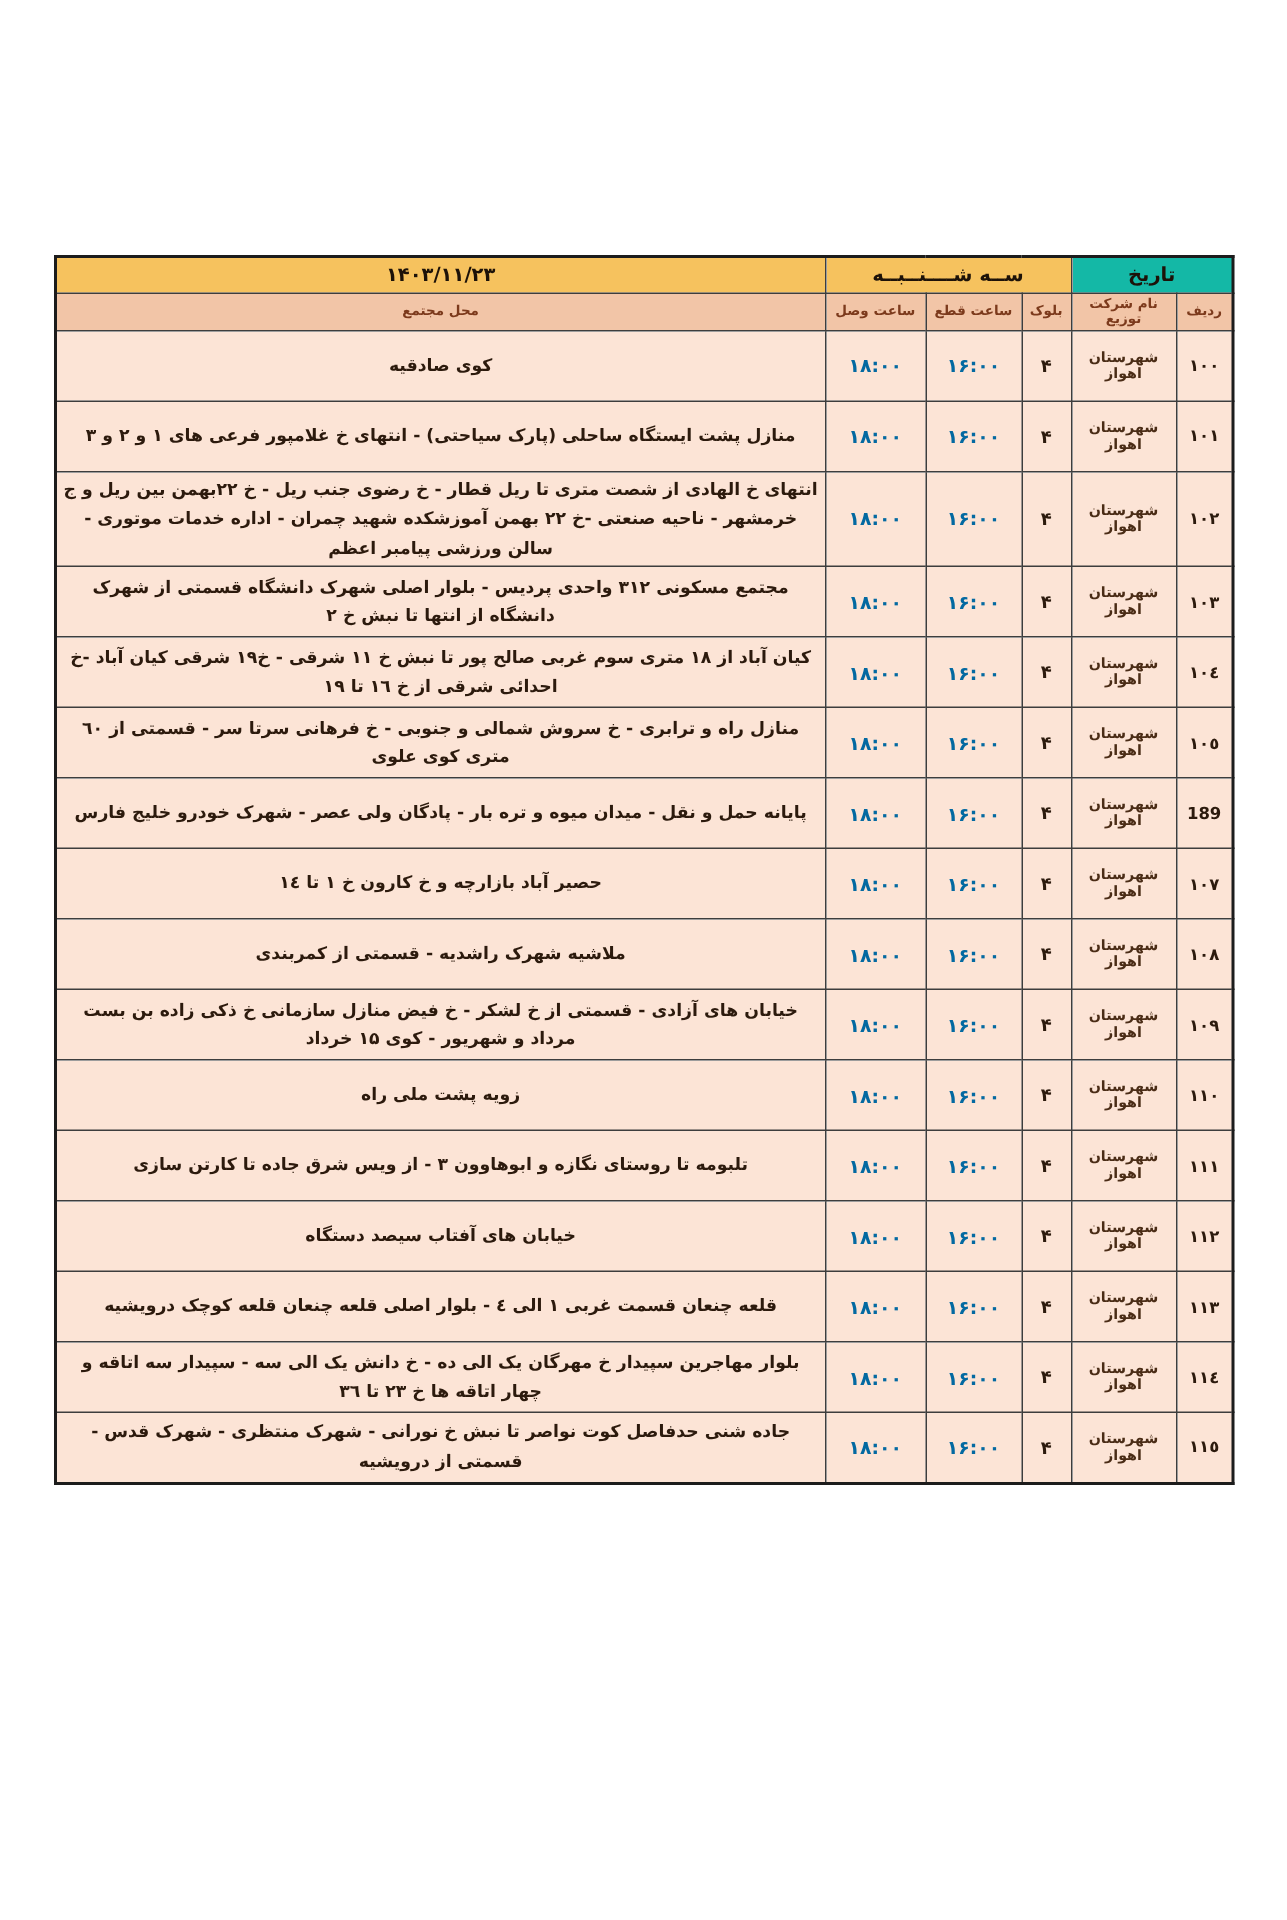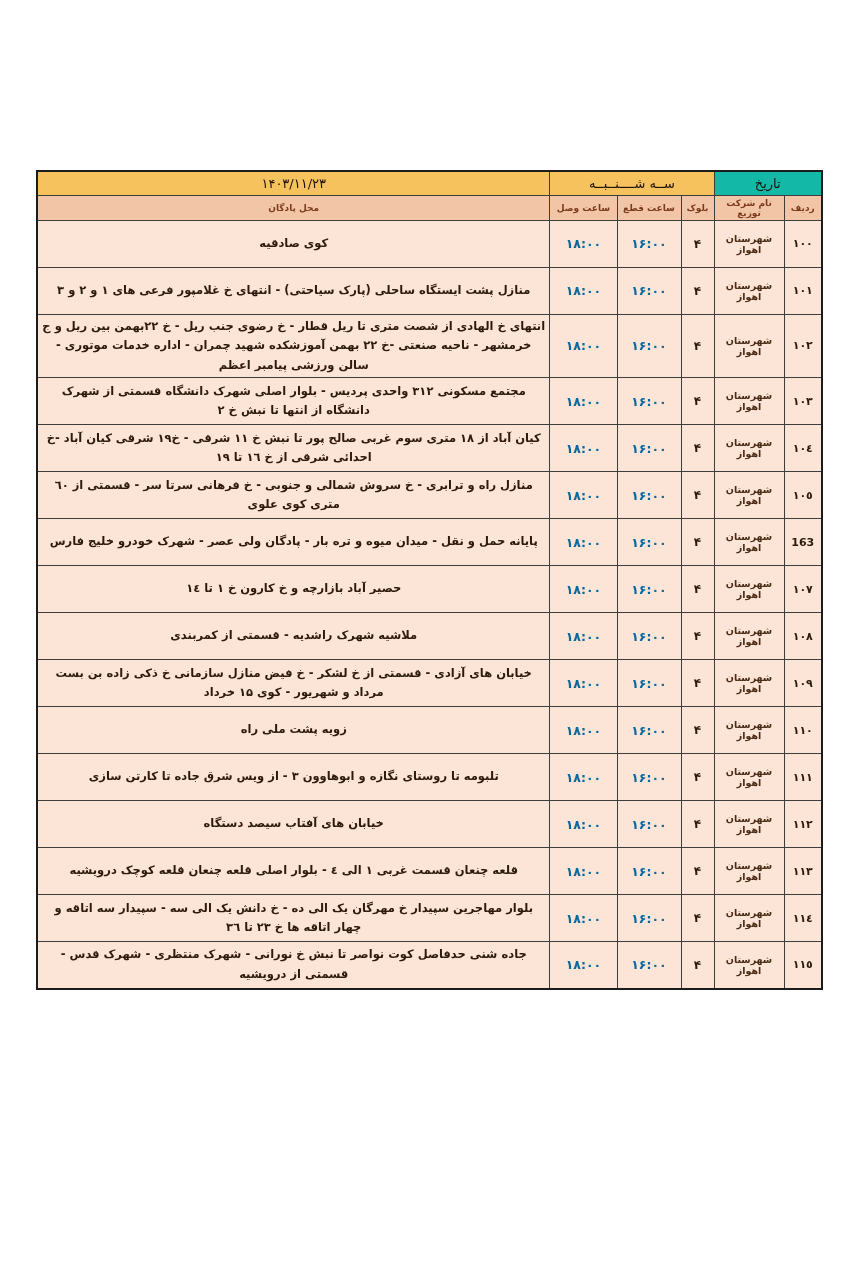--- a/index.html
+++ b/index.html
@@ -41,21 +41,21 @@
     border:1.5px solid #3d3d3d;
     padding:2px 4px;
     box-sizing:border-box;
     vertical-align:middle;
     text-align:center;
     overflow:hidden;
   }
   tr.date-row th{
     height:24px;
     font-size:13px;
-    font-weight:normal;
+    font-weight:bold;
     color:#1d1208;
   }
   .c-orange{background:#f6c25e;}
   .c-green{background:#14b8a6;}
   tr.head-row th{
     height:21px;
     background:#f2c5a7;
     color:#7c3a1c;
     font-size:9px;
     font-weight:bold;
@@ -98,21 +98,21 @@
           <th class="c-green" colspan="2">تاریخ</th>
           <th class="c-orange" colspan="3">ســه شــــنــبــه</th>
           <th class="c-orange">۱۴۰۳/۱۱/۲۳</th>
         </tr>
         <tr class="head-row">
           <th>ردیف</th>
           <th>نام شرکت توزیع</th>
           <th>بلوک</th>
           <th>ساعت قطع</th>
           <th>ساعت وصل</th>
-          <th>محل پادگان</th>
+          <th>محل مجتمع</th>
         </tr>
       </thead>
       <tbody id="rows-body">
           <tr>
             <td class="cell-no">۱۰۰</td>
             <td class="cell-company">شهرستان اهواز</td>
             <td class="cell-block">۴</td>
             <td class="cell-time">۱۶:۰۰</td>
             <td class="cell-time">۱۸:۰۰</td>
             <td class="cell-location">کوی صادقیه</td>
@@ -151,21 +151,21 @@
           </tr>
           <tr>
             <td class="cell-no">۱۰٥</td>
             <td class="cell-company">شهرستان اهواز</td>
             <td class="cell-block">۴</td>
             <td class="cell-time">۱۶:۰۰</td>
             <td class="cell-time">۱۸:۰۰</td>
             <td class="cell-location">منازل راه و ترابری - خ سروش شمالی و جنوبی - خ فرهانی سرتا سر - قسمتی از ٦۰ متری کوی علوی</td>
           </tr>
           <tr>
-            <td class="cell-no">163</td>
+            <td class="cell-no">189</td>
             <td class="cell-company">شهرستان اهواز</td>
             <td class="cell-block">۴</td>
             <td class="cell-time">۱۶:۰۰</td>
             <td class="cell-time">۱۸:۰۰</td>
             <td class="cell-location">پایانه حمل و نقل - میدان میوه و تره بار - پادگان ولی عصر - شهرک خودرو خلیج فارس</td>
           </tr>
           <tr>
             <td class="cell-no">۱۰۷</td>
             <td class="cell-company">شهرستان اهواز</td>
             <td class="cell-block">۴</td>

